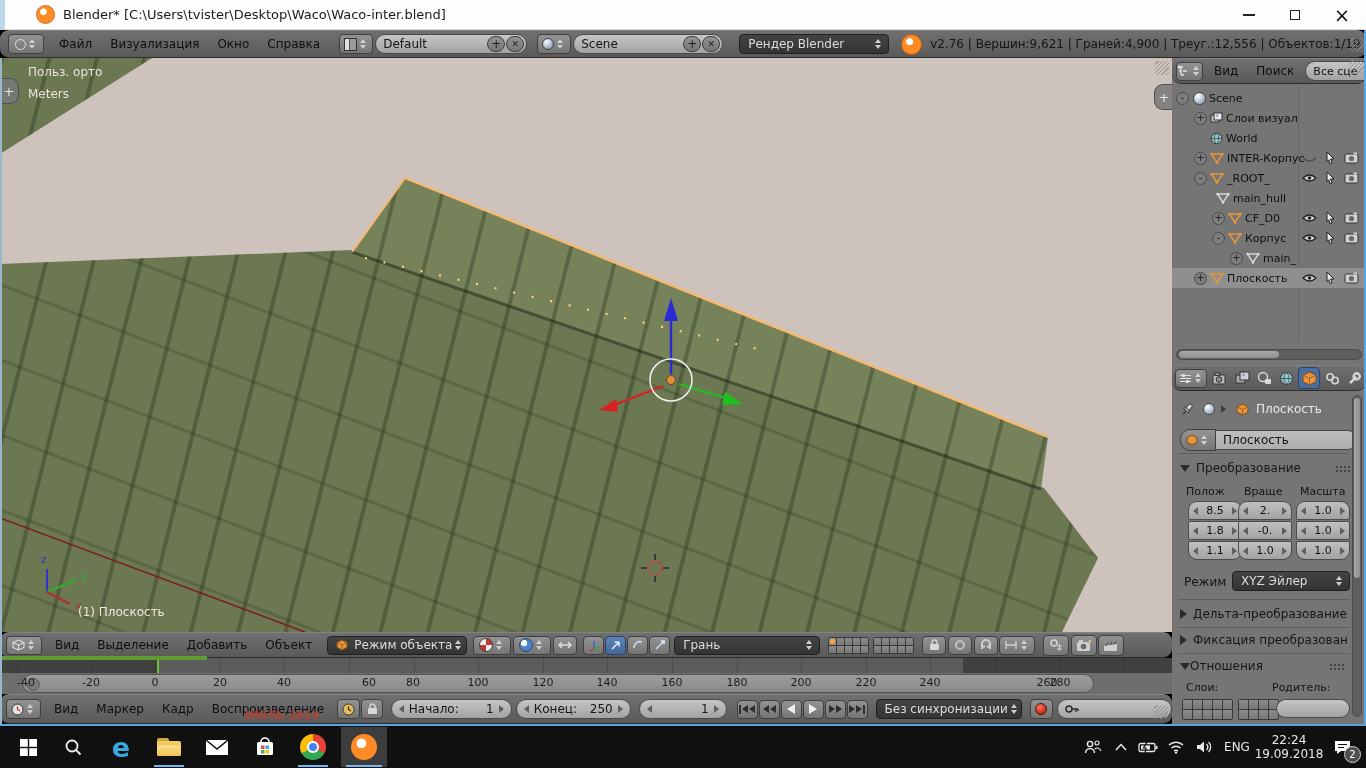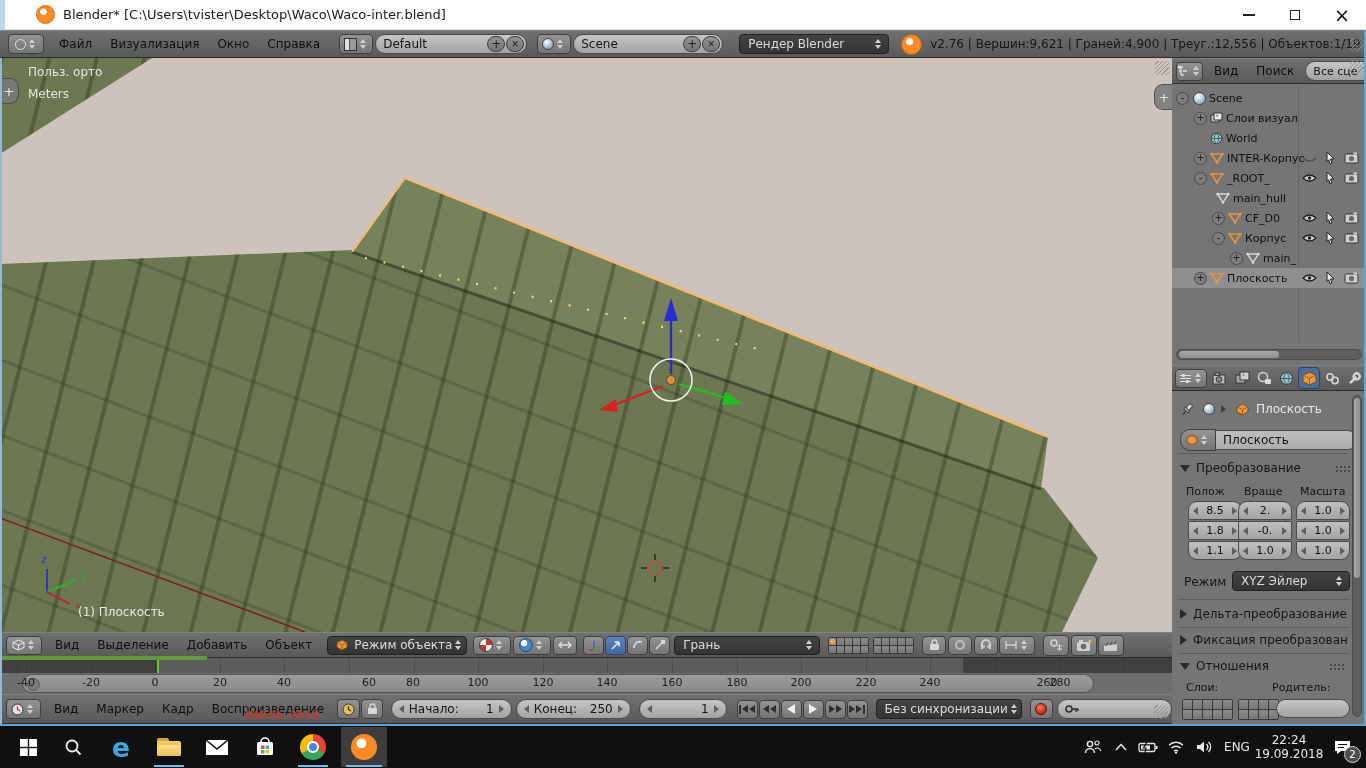--- a/index.html
+++ b/index.html
@@ -1,19 +1,19 @@
 <!DOCTYPE html>
 <html><head>
 <meta charset="utf-8">
 <style>
   html,body{margin:0;padding:0;background:#000;}
   #root{position:relative;width:1366px;height:768px;overflow:hidden;font-family:"DejaVu Sans",sans-serif;background:#000;-webkit-font-smoothing:antialiased;}
   .ab{position:absolute;}
   .flex{display:flex;align-items:center;}
-  .hdr{background:linear-gradient(#707070,#5a5a5a);border-top:1px solid #828282;border-bottom:1px solid #2c2c2c;box-sizing:border-box;}
+  .hdr{background:linear-gradient(#707070,#5a5a5a);border-top:1px solid #828282;border-bottom:1px solid #2c2c2c;box-sizing:border-box;border-radius:9px;}
   .menu{font-size:12px;color:#0f0f0f;padding:0 9px;white-space:nowrap;}
   .dd{background:linear-gradient(#434343,#343434);border:1px solid #202020;border-radius:4px;color:#dcdcdc;font-size:12px;display:flex;align-items:center;height:20px;box-sizing:border-box;padding:0 4px 0 8px;white-space:nowrap;overflow:hidden;}
   .lf{background:linear-gradient(#c6c6c6,#a2a2a2);border:1px solid #494949;border-radius:10px;color:#141414;font-size:12px;display:flex;align-items:center;height:20px;box-sizing:border-box;padding:0 7px;white-space:nowrap;overflow:hidden;}
   .tbtn{background:linear-gradient(#939393,#757575);border:1px solid #3f3f3f;border-radius:4px;height:20px;box-sizing:border-box;display:flex;align-items:center;justify-content:center;}
   .ud{display:flex;flex-direction:column;gap:2px;margin-left:auto;padding:0 3px;}
   .ud2{display:flex;flex-direction:column;gap:2px;padding:0 3px;}
   .tu{width:0;height:0;border-left:3px solid transparent;border-right:3px solid transparent;border-bottom:4px solid #cfcfcf;}
   .td{width:0;height:0;border-left:3px solid transparent;border-right:3px solid transparent;border-top:4px solid #cfcfcf;}
   .arl{width:0;height:0;border-top:4px solid transparent;border-bottom:4px solid transparent;border-right:5px solid #5f5f5f;}
   .arr{width:0;height:0;border-top:4px solid transparent;border-bottom:4px solid transparent;border-left:5px solid #5f5f5f;}
@@ -808,21 +808,21 @@
       <span class="phdr" style="margin-left:6px;">Дельта-преобразование</span>
     </div>
     <i class="ab" style="left:6px;top:262px;width:172px;height:1px;background:#5e5e5e;"></i>
     <div class="flex ab" style="left:8px;top:266px;width:172px;height:18px;">
       <i class="tri-r8"></i>
       <span class="phdr" style="margin-left:6px;">Фиксация преобразован</span>
     </div>
     <i class="ab" style="left:6px;top:288px;width:172px;height:1px;background:#5e5e5e;"></i>
     <div class="flex ab" style="left:8px;top:292px;width:172px;height:18px;">
       <i class="tri-d8"></i>
-      <span class="phdr" style="margin-left:6px;">Отношения</span>
+      <span class="phdr" style="">Отношения</span>
       <span class="gripdots" style="margin-left:auto;margin-right:8px;"></span>
     </div>
 
     <span class="ab" style="left:14px;top:316px;font-size:11px;color:#141414;">Слои:</span>
     <span class="ab" style="left:100px;top:316px;font-size:11px;color:#141414;">Родитель:</span>
     <span class="lgrid ab" style="left:10px;top:334px;grid-template-rows:repeat(2,9px);grid-template-columns:repeat(5,9px);">
         <i></i>
         <i></i>
         <i></i>
         <i></i>

